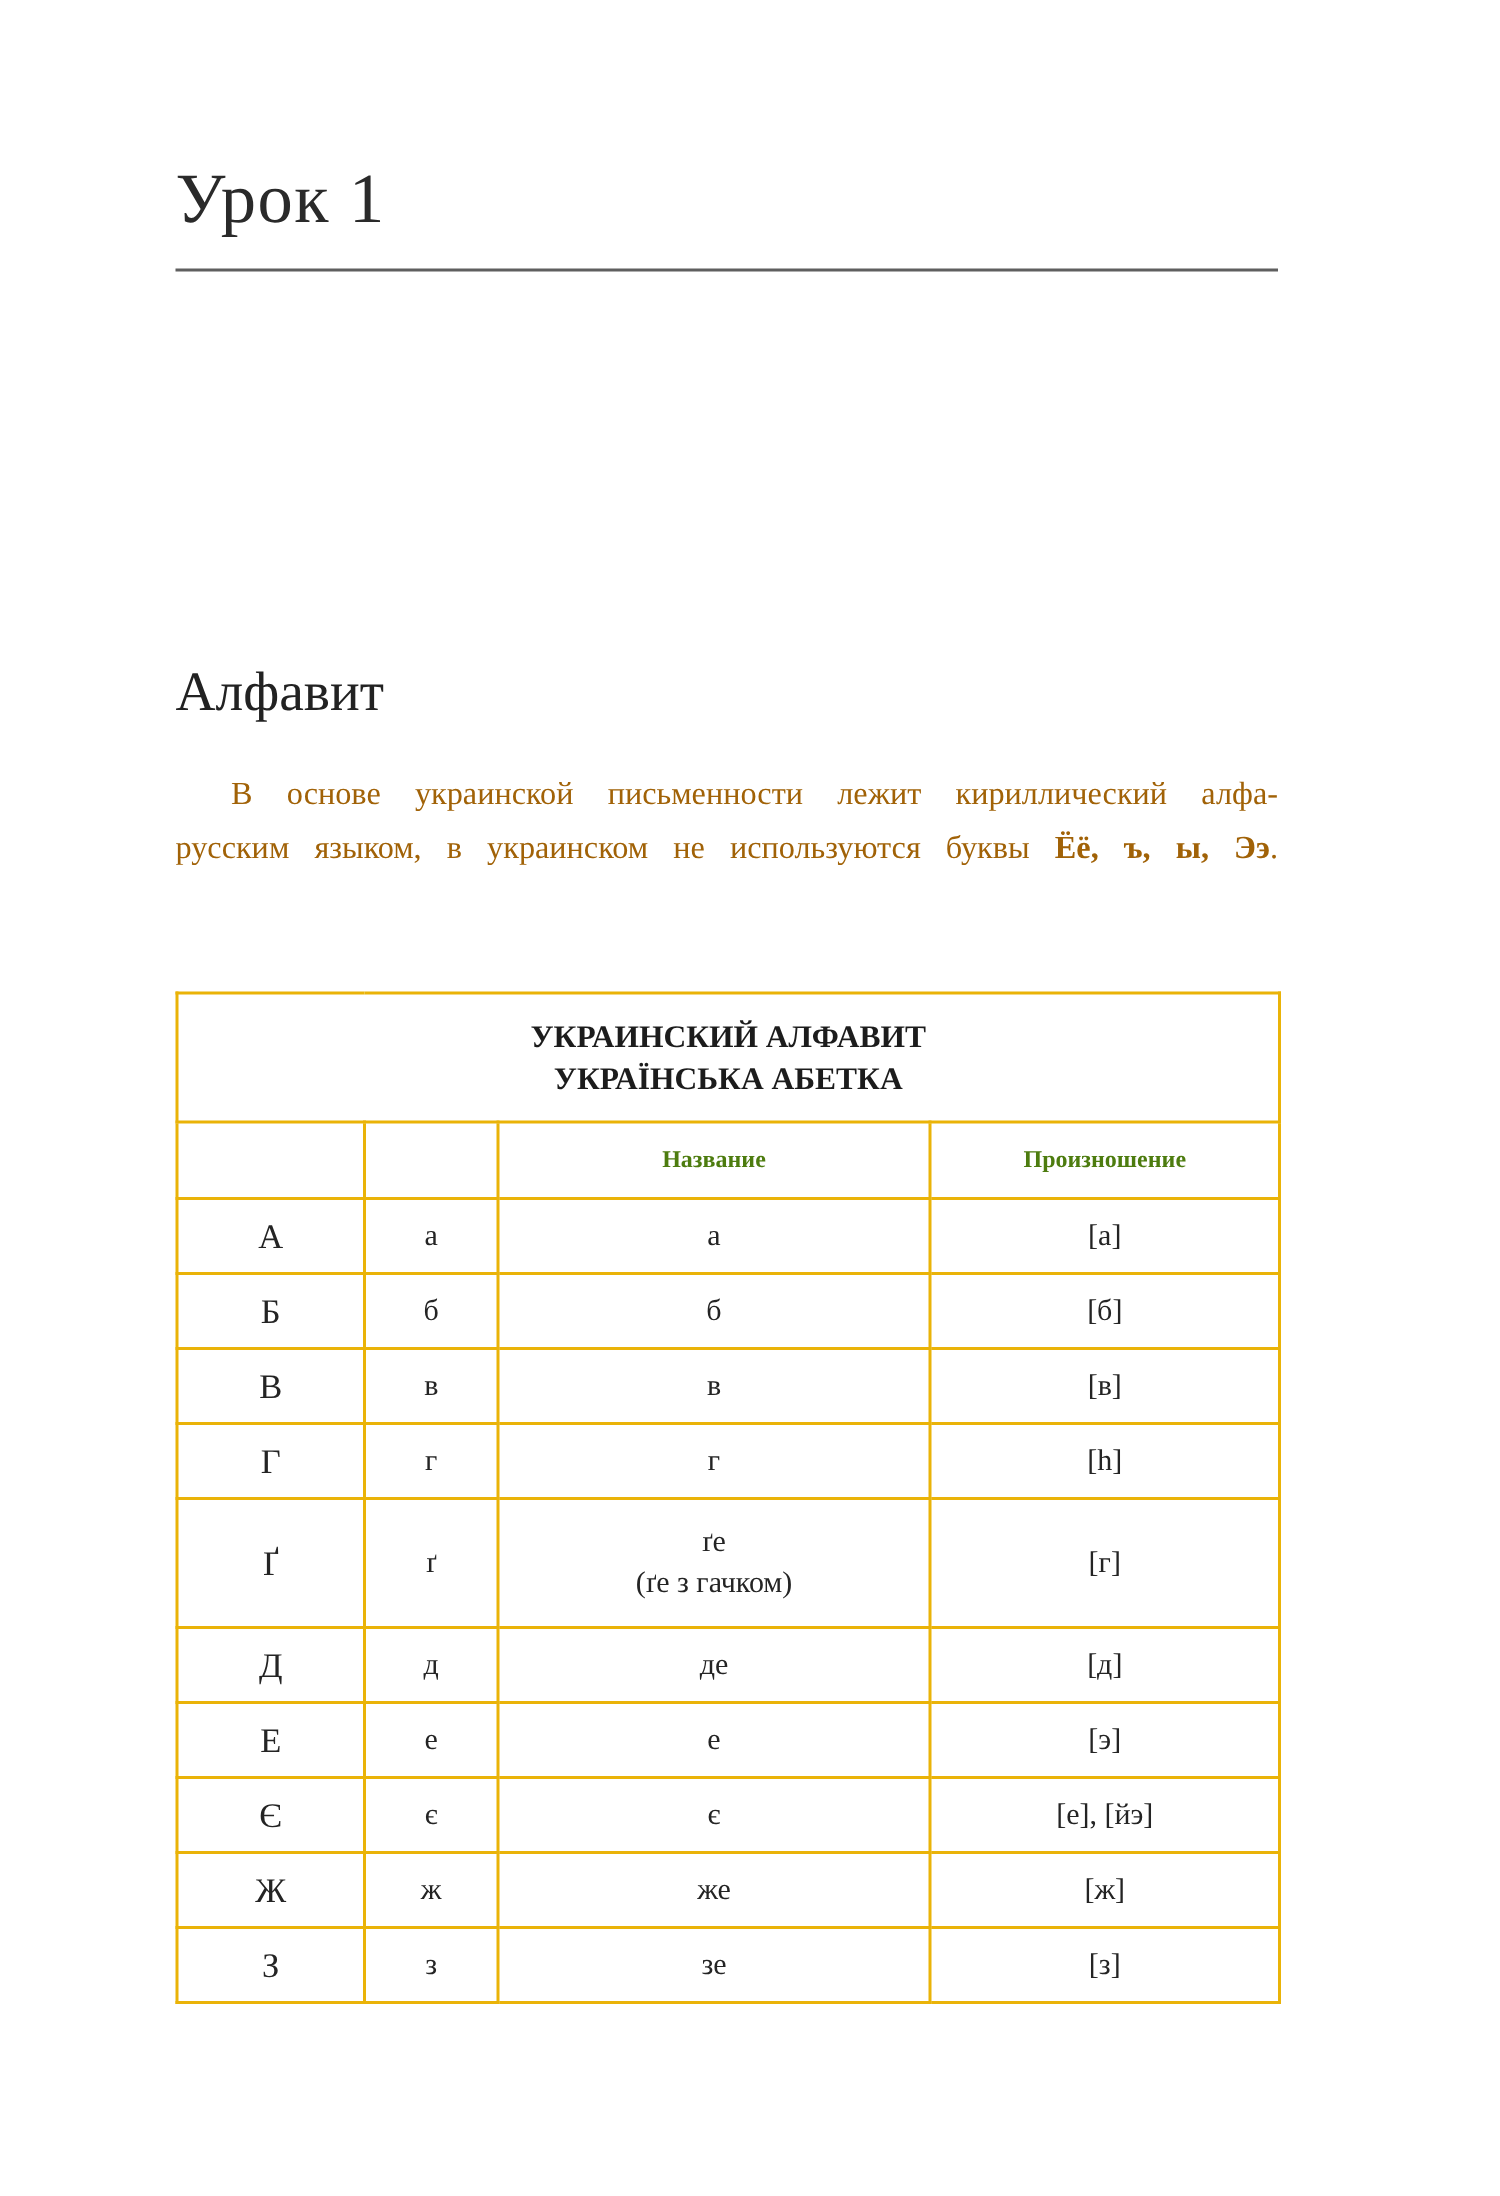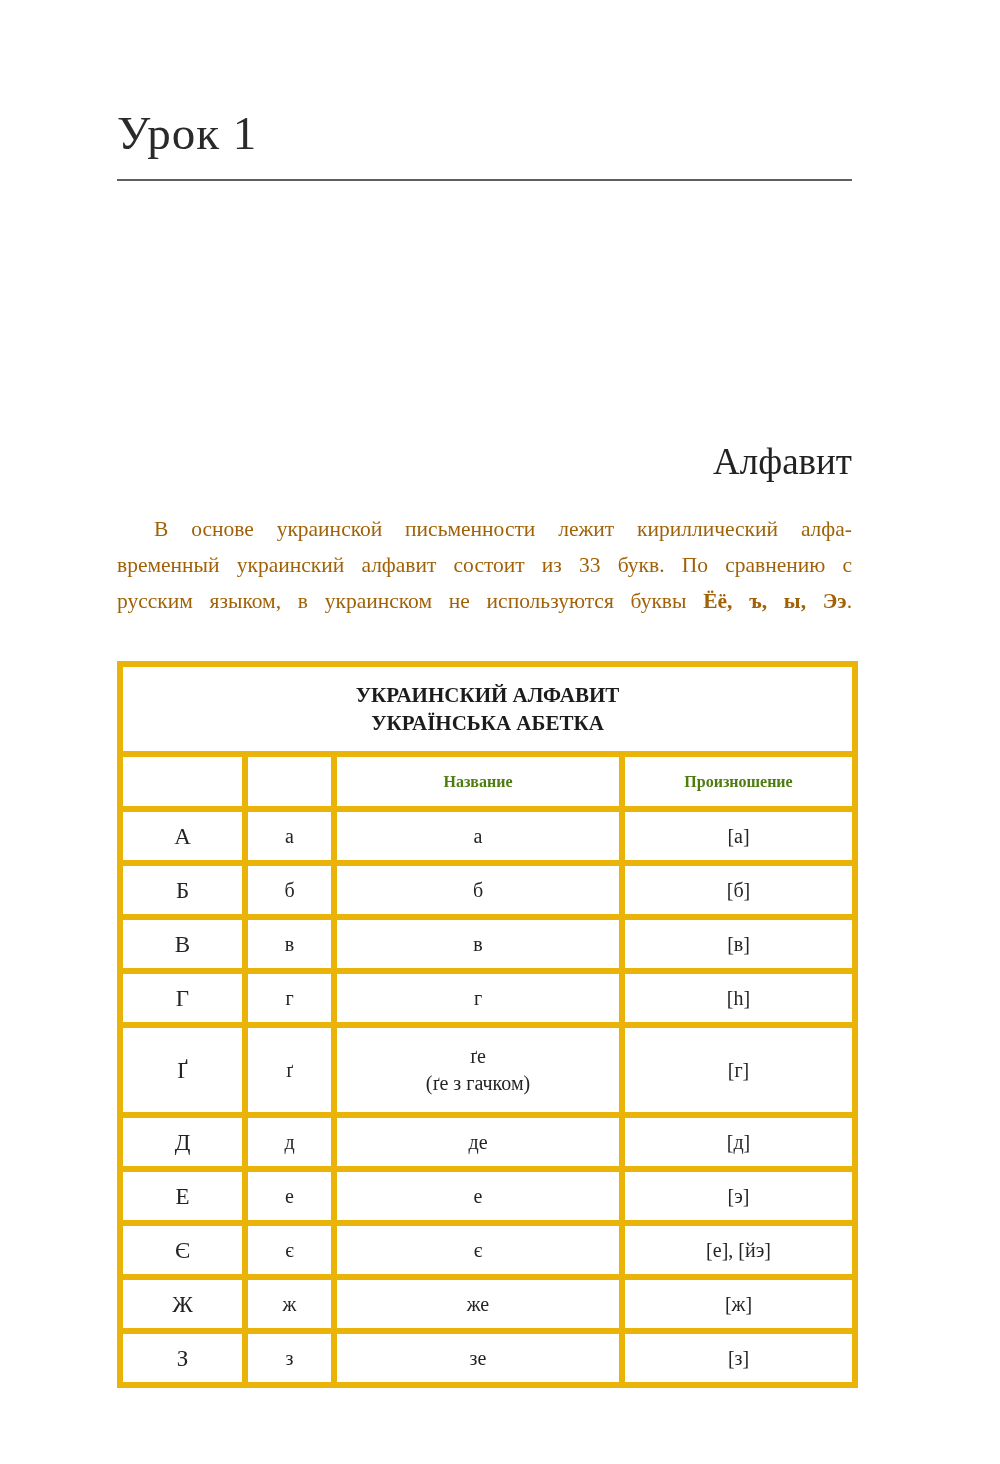--- a/index.html
+++ b/index.html
@@ -38,21 +38,21 @@
     width: 735px;
     height: 0;
     border-top: 2px solid #5f5f5f;
   }
   .section-title {
     position: absolute;
     left: 117px;
     top: 440px;
     width: 735px;
     margin: 0;
-    text-align: right;
+    text-align: left;
     font-size: 37px;
     font-weight: 500;
     color: #222222;
   }
   .paragraph {
     position: absolute;
     left: 117px;
     top: 511px;
     width: 735px;
     font-size: 21.5px;
@@ -74,21 +74,21 @@
     position: absolute;
     left: 117px;
     top: 661px;
     width: 735px;
     border-collapse: collapse;
     table-layout: fixed;
     background: #ffffff;
   }
   table.alphabet th,
   table.alphabet td {
-    border: 6px solid #eab308;
+    border: 2px solid #eab308;
     padding: 0 4px;
     text-align: center;
     vertical-align: middle;
     font-weight: 400;
     margin-left: 41px;
   }
   .title-cell {
     height: 84px;
     font-size: 21px;
     font-weight: bold !important;
@@ -118,21 +118,20 @@
 <div class="page">
 
   <h1 class="lesson-heading">Урок 1</h1>
 
   <div class="heading-rule"></div>
 
   <h2 class="section-title">Алфавит</h2>
 
   <div class="paragraph" id="paragraph">
       <div class="para-line indent"><span>В основе украинской письменности лежит кириллический алфа-</span></div>
-      <div class="para-line"><span>временный украинский алфавит состоит из 33 букв. По сравнению с</span></div>
       <div class="para-line"><span>русским языком, в украинском не используются буквы </span><span class="bold">Ёё, ъ, ы, Ээ</span><span>.</span></div>
     </div>
 
   <table class="alphabet">
     <colgroup>
       <col style="width:125px">
       <col style="width:89px">
       <col style="width:288px">
       <col style="width:233px">
     </colgroup>

